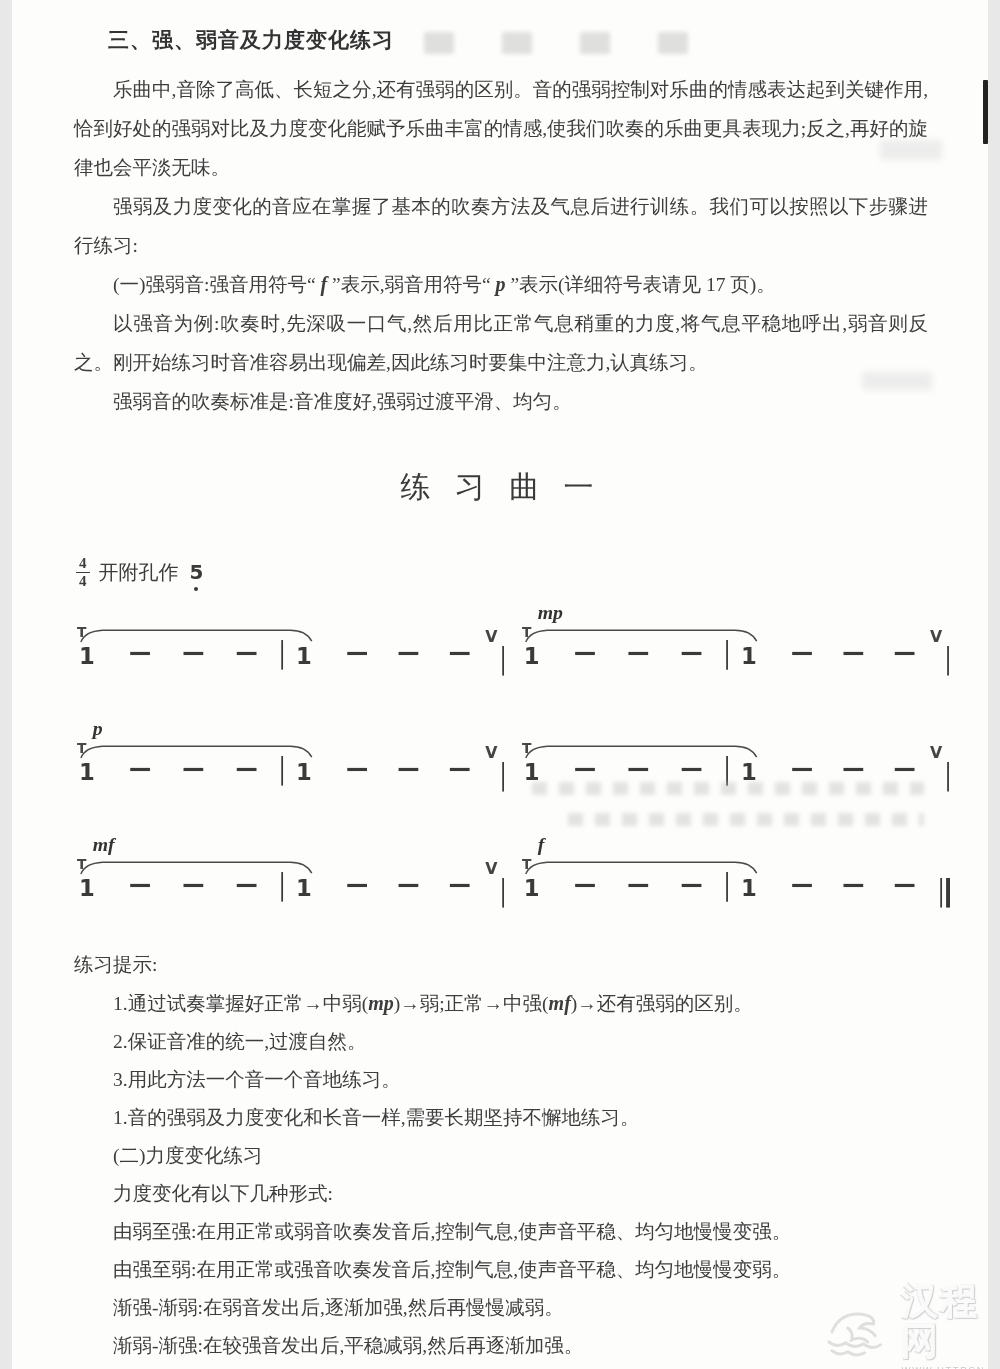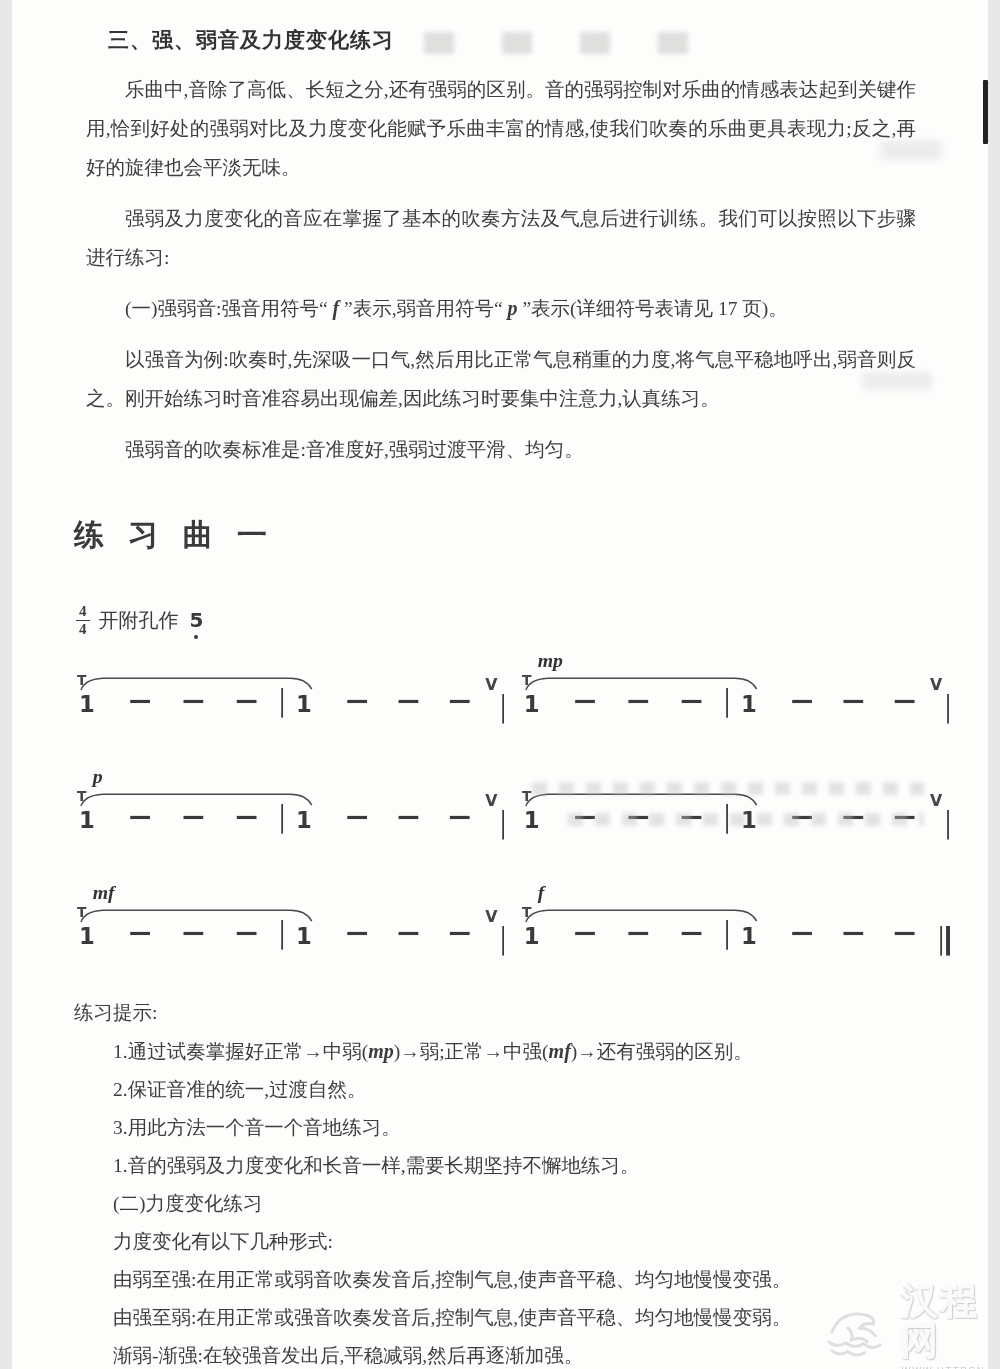--- a/index.html
+++ b/index.html
@@ -8,27 +8,27 @@
     background:#fdfdfc; overflow:hidden; color:#3d3d3d;
     font-family:"Liberation Serif","DejaVu Serif",serif;
   }
   .inner{padding:26px 60px 0 62px;}
   .heading{
     font-family:"Liberation Sans","DejaVu Sans",sans-serif;
     font-size:21px; font-weight:700; color:#333;
     margin:0 34px 16px 34px; letter-spacing:1px;
   }
   .body-p{
-    font-size:19.5px; line-height:39px; margin:12px;
+    font-size:19.5px; line-height:39px; margin:0;
     text-align:justify; text-indent:2em; color:#3d3d3d;
   }
   .sym{font-family:"Liberation Serif",serif; font-style:italic; font-weight:700; font-size:20px;}
   .score-title{
     font-family:"Liberation Sans","DejaVu Sans",sans-serif;
-    font-size:30px; font-weight:700; color:#3a3a3a; text-align:left;
+    font-size:30px; font-weight:400; color:#3a3a3a; text-align:center;
     letter-spacing:8px; margin:46px 0 44px 0;
   }
   .score-header{
     display:flex; align-items:center; gap:9px;
     font-size:20px; height:40px; margin:0 0 12px 2px; color:#3c3c3c;
   }
   .meter{
     display:inline-flex; flex-direction:column; align-items:center;
     font-family:"Liberation Serif",serif; font-weight:700; font-size:15px; line-height:15px;
   }
@@ -220,20 +220,21 @@
     <div class="tips">
       <p class="tips-header">练习提示:</p>
       <p class="tip-line"><span>1.通过试奏掌握好正常→中弱(</span><span class="sym">mp</span><span>)→弱;正常→中强(</span><span class="sym">mf</span><span>)→还有强弱的区别。</span></p>
       <p class="tip-line">2.保证音准的统一,过渡自然。</p>
       <p class="tip-line">3.用此方法一个音一个音地练习。</p>
       <p class="tip-line">1.音的强弱及力度变化和长音一样,需要长期坚持不懈地练习。</p>
       <p class="tip-line">(二)力度变化练习</p>
       <p class="tip-line">力度变化有以下几种形式:</p>
       <p class="tip-line">由弱至强:在用正常或弱音吹奏发音后,控制气息,使声音平稳、均匀地慢慢变强。</p>
       <p class="tip-line">由强至弱:在用正常或强音吹奏发音后,控制气息,使声音平稳、均匀地慢慢变弱。</p>
+      <p class="tip-line">渐强-渐弱:在弱音发出后,逐渐加强,然后再慢慢减弱。</p>
       <p class="tip-line">渐弱-渐强:在较强音发出后,平稳减弱,然后再逐渐加强。</p>
     </div>
   </div>
 
   <div class="watermark">
     <svg width="74" height="62" viewBox="0 0 74 62">
       <g fill="none" stroke="#dedede" stroke-width="3" stroke-linecap="round" opacity="0.95">
         <path d="M8 34 Q16 14 38 16 Q52 18 50 26 Q40 24 36 30 Q46 30 52 38"></path>
         <path d="M24 30 Q30 34 28 42 Q38 38 44 44"></path>
         <path d="M5 44 q8 7 17 1 q9 7 18 1 q9 7 17 1"></path>

